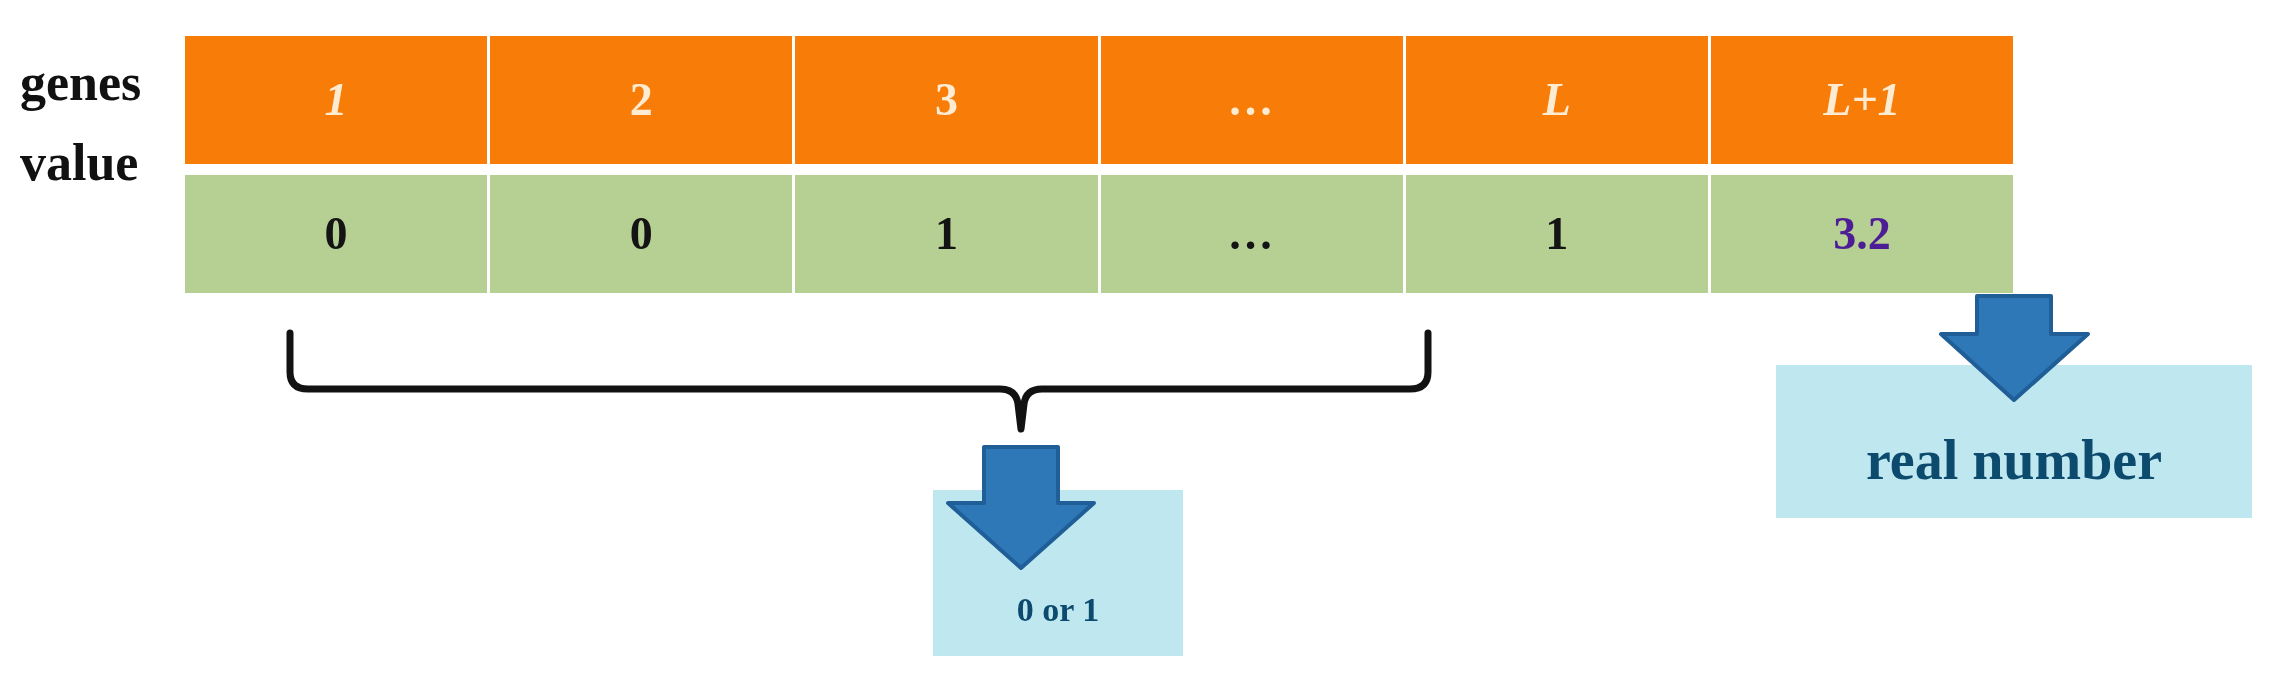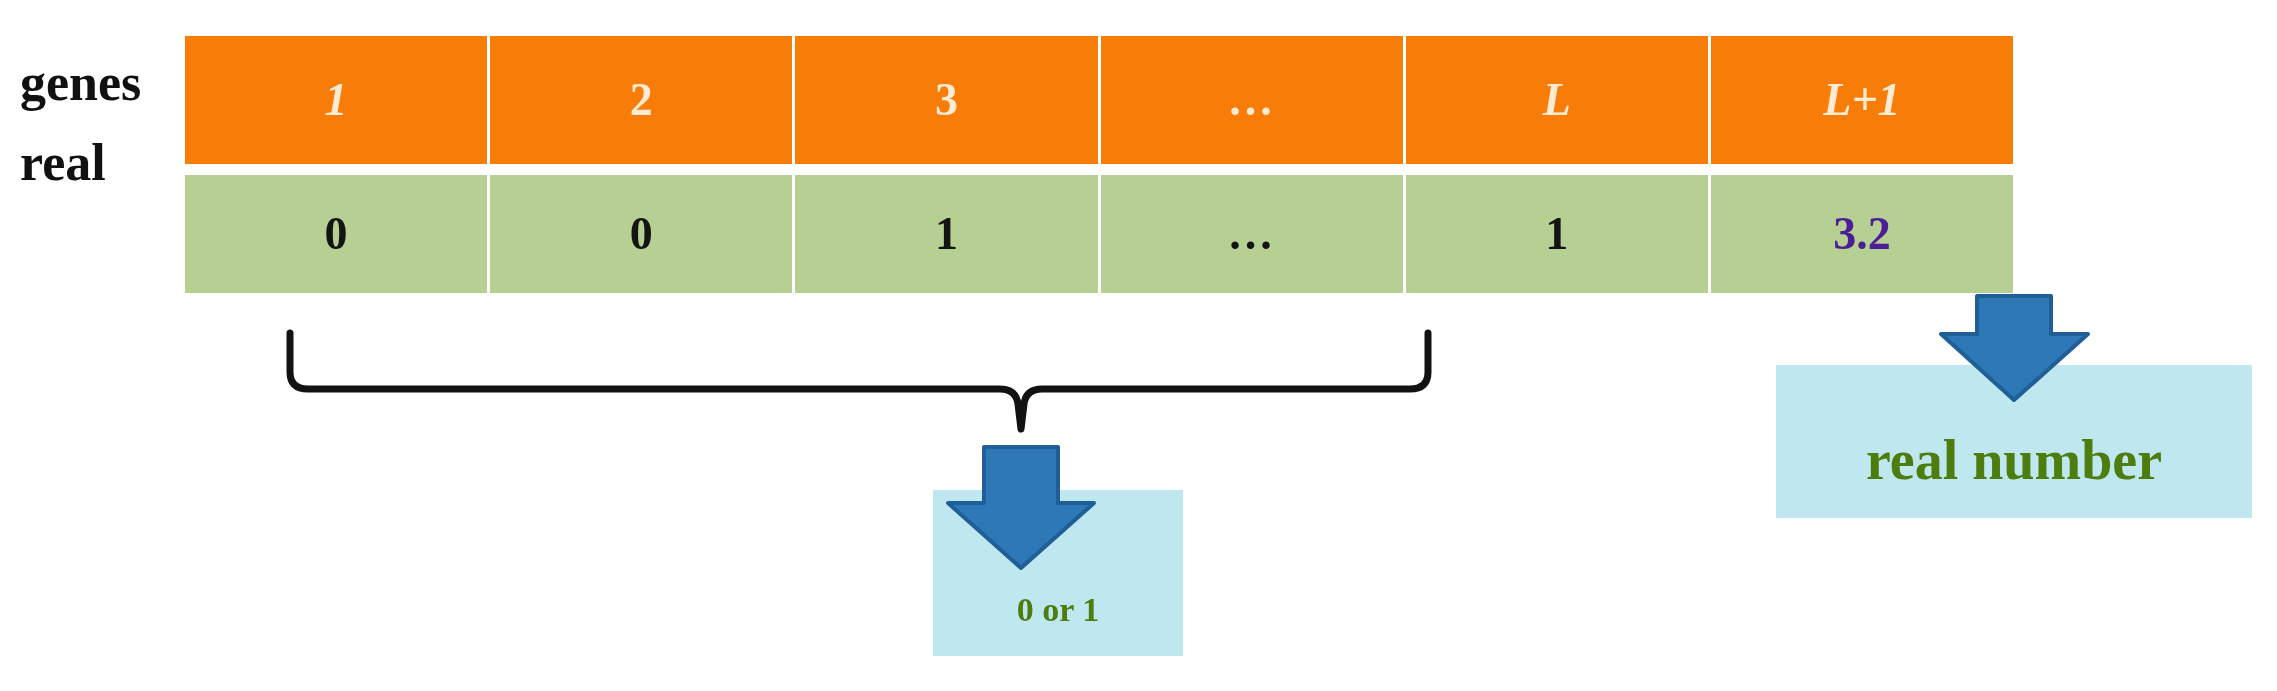--- a/index.html
+++ b/index.html
@@ -66,41 +66,41 @@
 
   
   .resultbox{
     position:absolute;
     background:#BFE7EF;
     display:flex;
     align-items:center;
     justify-content:center;
     font-family:"Liberation Serif", serif;
     font-weight:bold;
-    color:#4d7c0f;
+    color:#0c4a6e;
     box-sizing:border-box;
   }
   #box-binary{
     left:933px;top:490px;width:250px;height:166px;
     font-size:34px;
     padding-top:74px;
   }
   #box-real{
     left:1776px;top:365px;width:476px;height:153px;
     font-size:56px;
     padding-top:36px;
   }
 </style>
 </head>
 <body style="background: rgb(255, 255, 255);">
 
 <div id="stage">
 
   <div class="rowlabel" id="lbl-genes" style="color: rgb(17, 17, 17);">genes</div>
-  <div class="rowlabel" id="lbl-value" style="color: rgb(17, 17, 17);">real</div>
+  <div class="rowlabel" id="lbl-value" style="color: rgb(17, 17, 17);">value</div>
 
   <div id="table">
 
     <div class="trow" id="row-genes">
       <div class="cell genes" style="background: rgb(248, 124, 8); color: rgb(253, 235, 210);">
           <span class="ital">1</span>
         </div>
       <div class="cell genes" style="background: rgb(248, 124, 8); color: rgb(253, 235, 210);">
           <span>2</span>
         </div>

